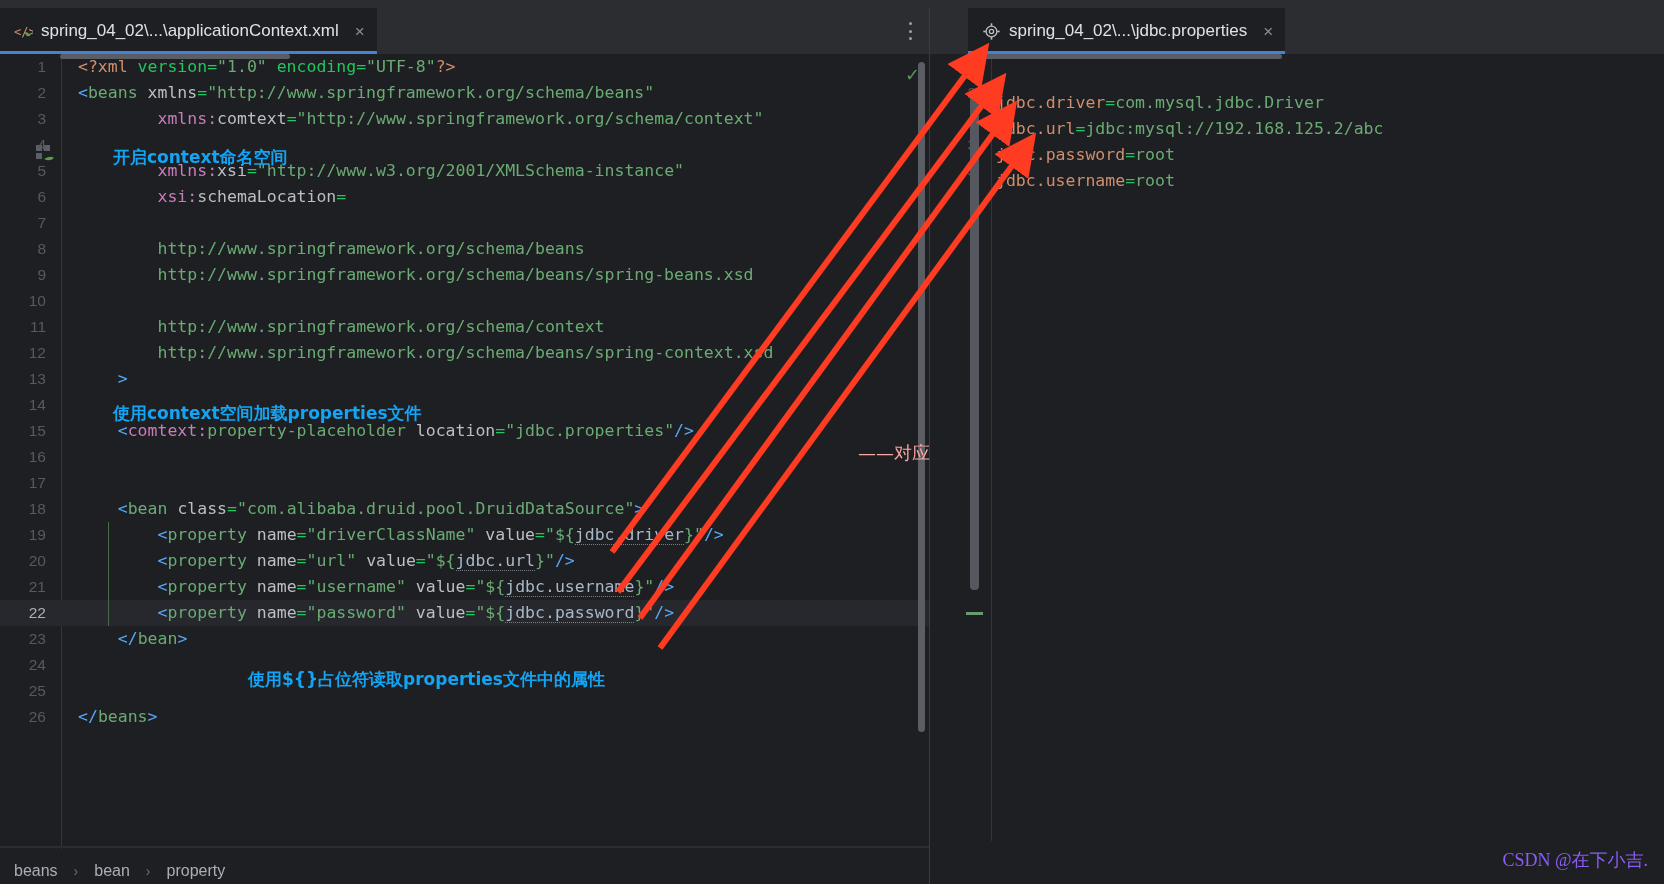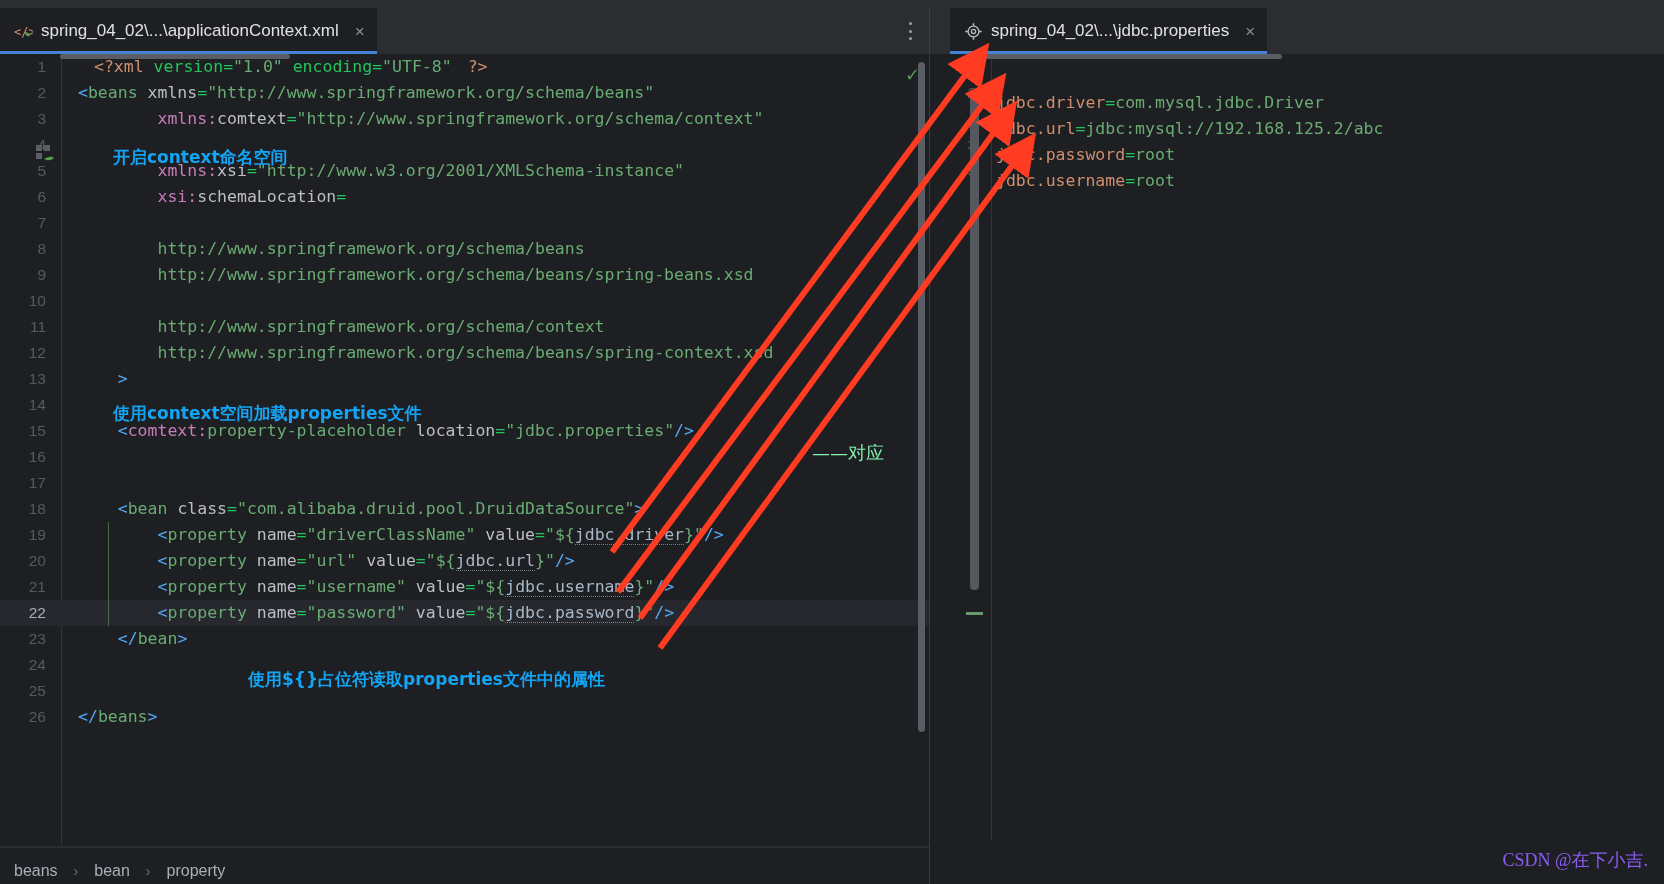--- a/index.html
+++ b/index.html
@@ -95,21 +95,21 @@
   
   .pane-right .gutter { width: 62px; }
   .pane-right .lc { left: 66px; margin-top: 36px; }
   .pane-right .ln { width: 46px; }
 
   
   .t-tag    { color: #56a8f5; }
   .t-attr   { color: #bcbec4; }
   .t-str    { color: #6aab73; }
   .t-ns     { color: #c77dbb; }
-  .t-punc   { color: #cf8e6d; margin-left: 16px; }
+  .t-punc   { color: #cf8e6d; }
   .t-plain  { color: #22c55e; }
   .t-green  { color: #6aab73; }
   .t-key    { color: #cf8e6d; }
   .t-placeholder { color: #a9b7c6; border-bottom: 1px dotted #7a7f87; }
 
   
   .annot {
     position: absolute; color: #13a4f4;
     font-family: "DejaVu Sans", "Liberation Sans", sans-serif;
     font-size: 17px; font-weight: bold; white-space: nowrap;
@@ -141,22 +141,22 @@
     position: absolute; left: 966px; top: 612px; width: 17px; height: 3px;
     background: #6a9b6e;
   }
 
   
   .arrow-layer {
     position: absolute; left: 0; top: 0; width: 1664px; height: 884px;
     pointer-events: none;
   }
   .corr-label {
-    position: absolute; left: 812px; top: 441px;
-    color: #86efac; font-size: 18px;
+    position: absolute; left: 858px; top: 441px;
+    color: #fca5a5; font-size: 18px;
     font-family: "DejaVu Sans", "Liberation Sans", sans-serif;
     white-space: nowrap;
   }
 
   
   .statusbar {
     position: absolute; left: 0; top: 841px; width: 930px; height: 43px;
     background: #1e1f22;
     display: flex; align-items: center; gap: 10px;
     padding-left: 8px;
@@ -267,21 +267,21 @@
   <div class="annot" style="left: 113px; top: 138px;">开启context命名空间</div>
       <div class="annot" style="left: 113px; top: 394px;">使用context空间加载properties文件</div>
       <div class="annot" style="left: 248px; top: 660px;">使用${}占位符读取properties文件中的属性</div>
     </div>
 
   <div class="split-divider"></div>
 
   <div class="pane-right">
 
     <div class="tabbar">
-      <div class="tab" style="margin-left:20px;">
+      <div class="tab" style="margin-left:38px;">
         <span class="tab-icon">
           <svg width="19" height="19" viewBox="0 0 19 19">
             <circle cx="9.5" cy="9.5" r="5.4" fill="none" stroke="#b9bdc4" stroke-width="1.3"></circle>
             <circle cx="9.5" cy="9.5" r="2.1" fill="none" stroke="#b9bdc4" stroke-width="1.3"></circle>
             <rect x="8.7" y="1.3" width="1.6" height="2.6" fill="#b9bdc4"></rect>
             <rect x="8.7" y="15.1" width="1.6" height="2.6" fill="#b9bdc4"></rect>
             <rect x="1.3" y="8.7" width="2.6" height="1.6" fill="#b9bdc4"></rect>
             <rect x="15.1" y="8.7" width="2.6" height="1.6" fill="#b9bdc4"></rect>
           </svg>
         </span>

